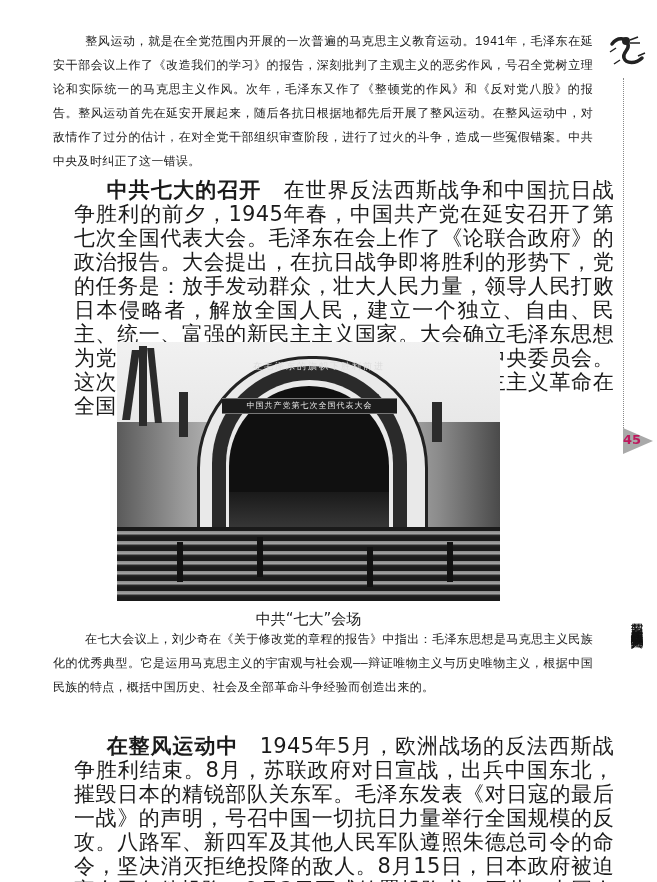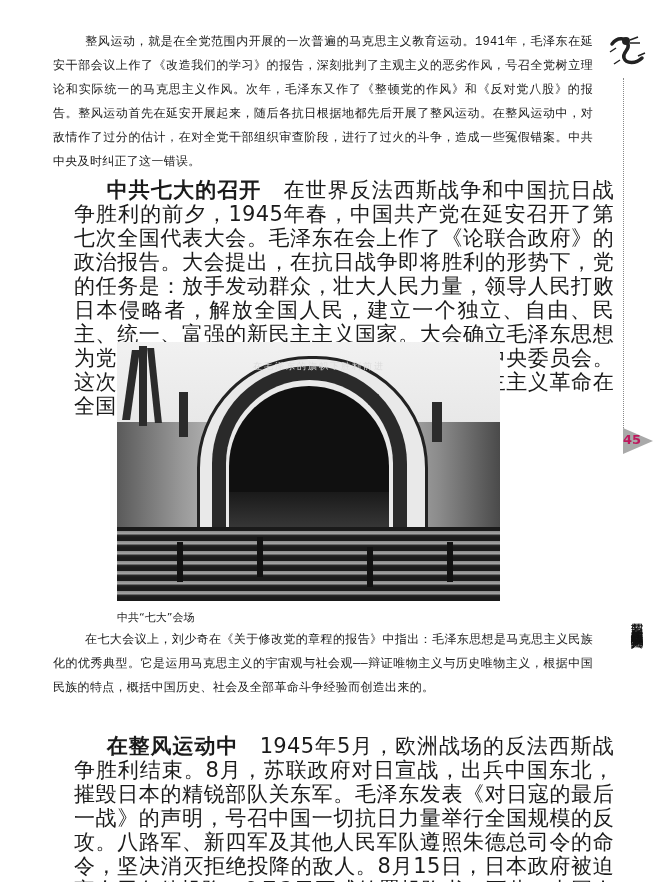--- a/index.html
+++ b/index.html
@@ -57,22 +57,22 @@
   .photo .stage { position: absolute; left: 112px; top: 150px; width: 160px; height: 40px;
     background: linear-gradient(180deg, #1a1a1a, #3a3a3a); }
   .photo .flag { position: absolute; background: #2b2b2b; }
   .photo .floor {
     position: absolute; left: 0; top: 185px; width: 100%; height: 74px;
     background: repeating-linear-gradient(180deg, #1a1a1a 0px, #1a1a1a 4px, #8a8a8a 4px, #a5a5a5 7px, #2a2a2a 8px, #1a1a1a 10px);
   }
   .photo .pillar { position: absolute; width: 6px; height: 40px; background: #111; }
 
   .caption {
-    position: absolute; left: 117px; top: 610px; width: 383px; 
-    font-family: "DejaVu Sans", "Liberation Sans", sans-serif; font-size: 11px; color: #222;
+    position: absolute; left: 117px; top: 610px; width: 383px; text-align: center;
+    font-family: "DejaVu Sans", "Liberation Sans", sans-serif; font-size: 15px; color: #222;
   }
 
   .dragon { position: absolute; left: 608px; top: 34px; width: 40px; height: 34px; }
   .side-rule {
     position: absolute; left: 623px; top: 78px; width: 0; height: 350px;
     border-left: 1.5px dotted #888;
   }
   .page-tab {
     position: absolute; left: 623px; top: 428px; width: 0; height: 0;
     border-top: 13px solid transparent; border-bottom: 13px solid transparent;
@@ -103,20 +103,21 @@
   <div class="wall-r"></div>
   <div class="flag" style="left:10px;top:8px;width:8px;height:70px;transform:skewX(-8deg);"></div>
   <div class="flag" style="left:22px;top:4px;width:8px;height:80px;"></div>
   <div class="flag" style="left:34px;top:6px;width:7px;height:75px;transform:skewX(6deg);"></div>
   <div class="flag" style="left:62px;top:50px;width:9px;height:45px;"></div>
   <div class="flag" style="left:315px;top:60px;width:10px;height:40px;"></div>
   <div class="arch-outer"></div>
   <div class="arch-band"></div>
   <div class="arch-text">在毛泽东的旗帜下胜利前进</div>
   <div class="arch-inner"></div>
+  <div class="banner">中国共产党第七次全国代表大会</div>
   <div class="stage"></div>
   <div class="floor"></div>
   <div class="pillar" style="left:60px;top:200px;"></div>
   <div class="pillar" style="left:140px;top:195px;"></div>
   <div class="pillar" style="left:250px;top:205px;"></div>
   <div class="pillar" style="left:330px;top:200px;"></div>
 </div>
 <div class="caption">中共“七大”会场</div>
 
 <p class="para" id="p3"><span class="indent"></span><span>在七大会议上，刘少奇在《关于修改党的章程的报告》中指出：毛泽东思想是马克思主义民族化的优秀典型。它是运用马克思主义的宇宙观与社会观——辩证唯物主义与历史唯物主义，根据中国民族的特点，概括中国历史、社会及全部革命斗争经验而创造出来的。</span></p>

